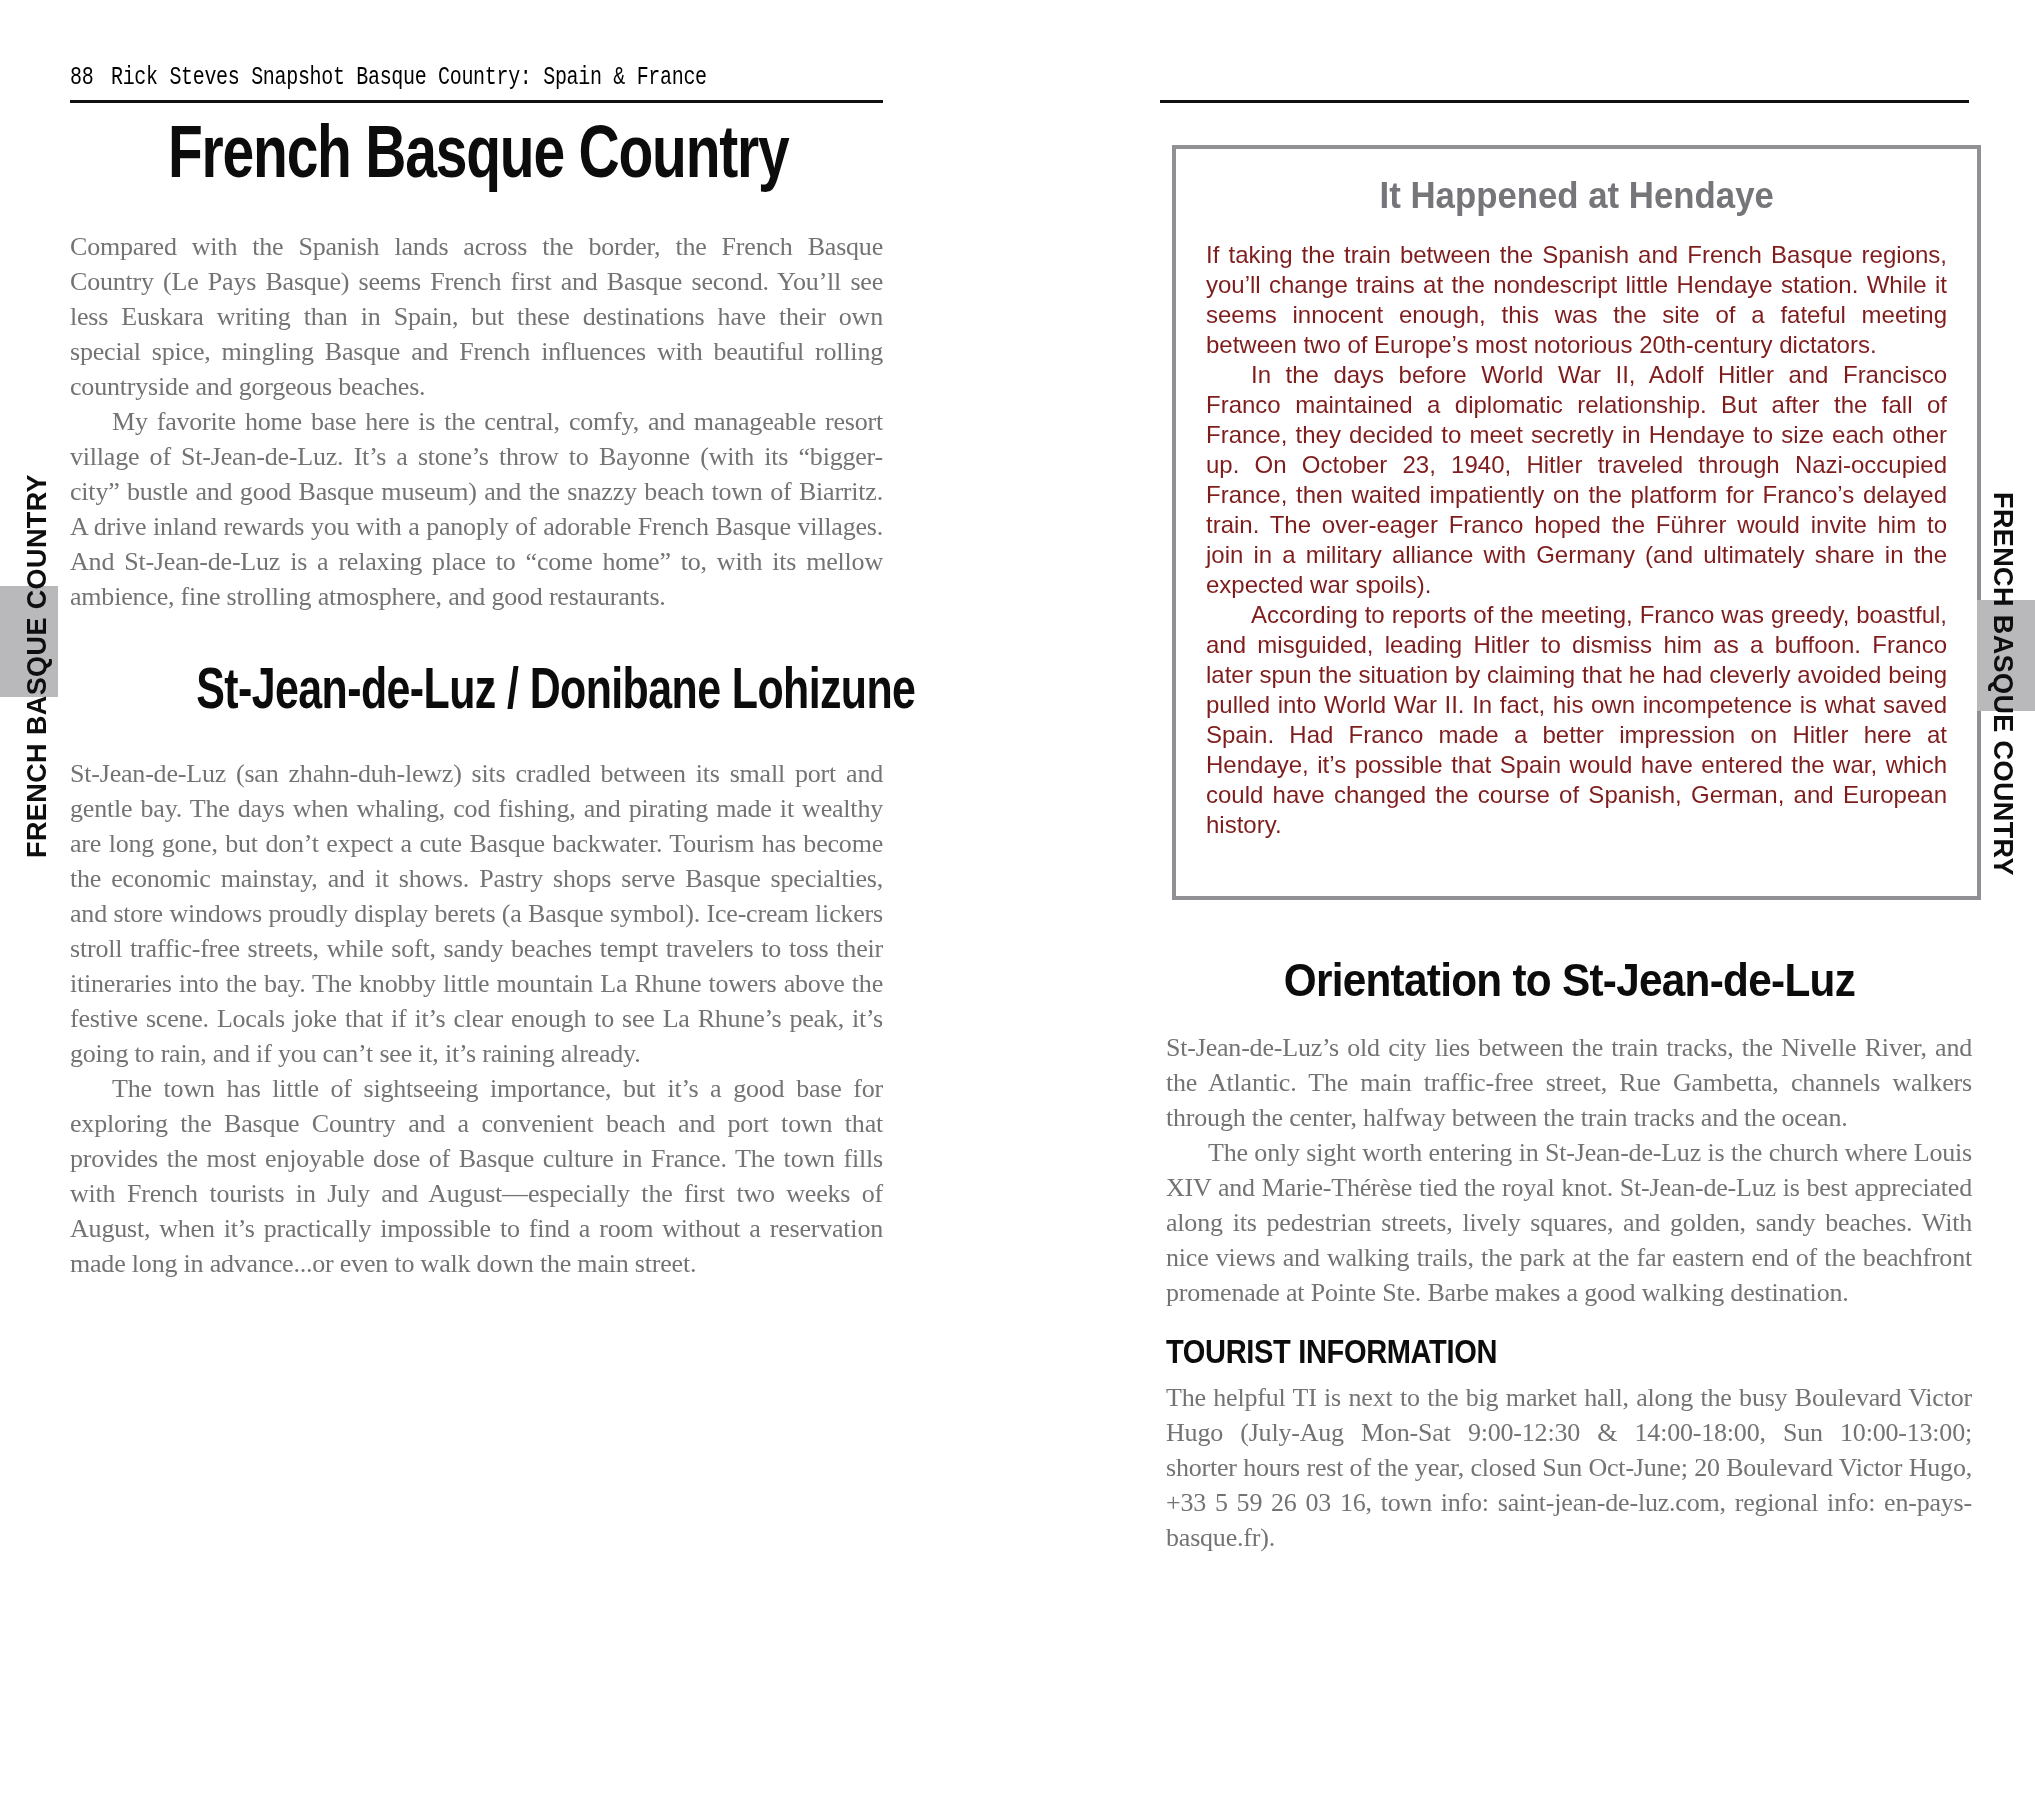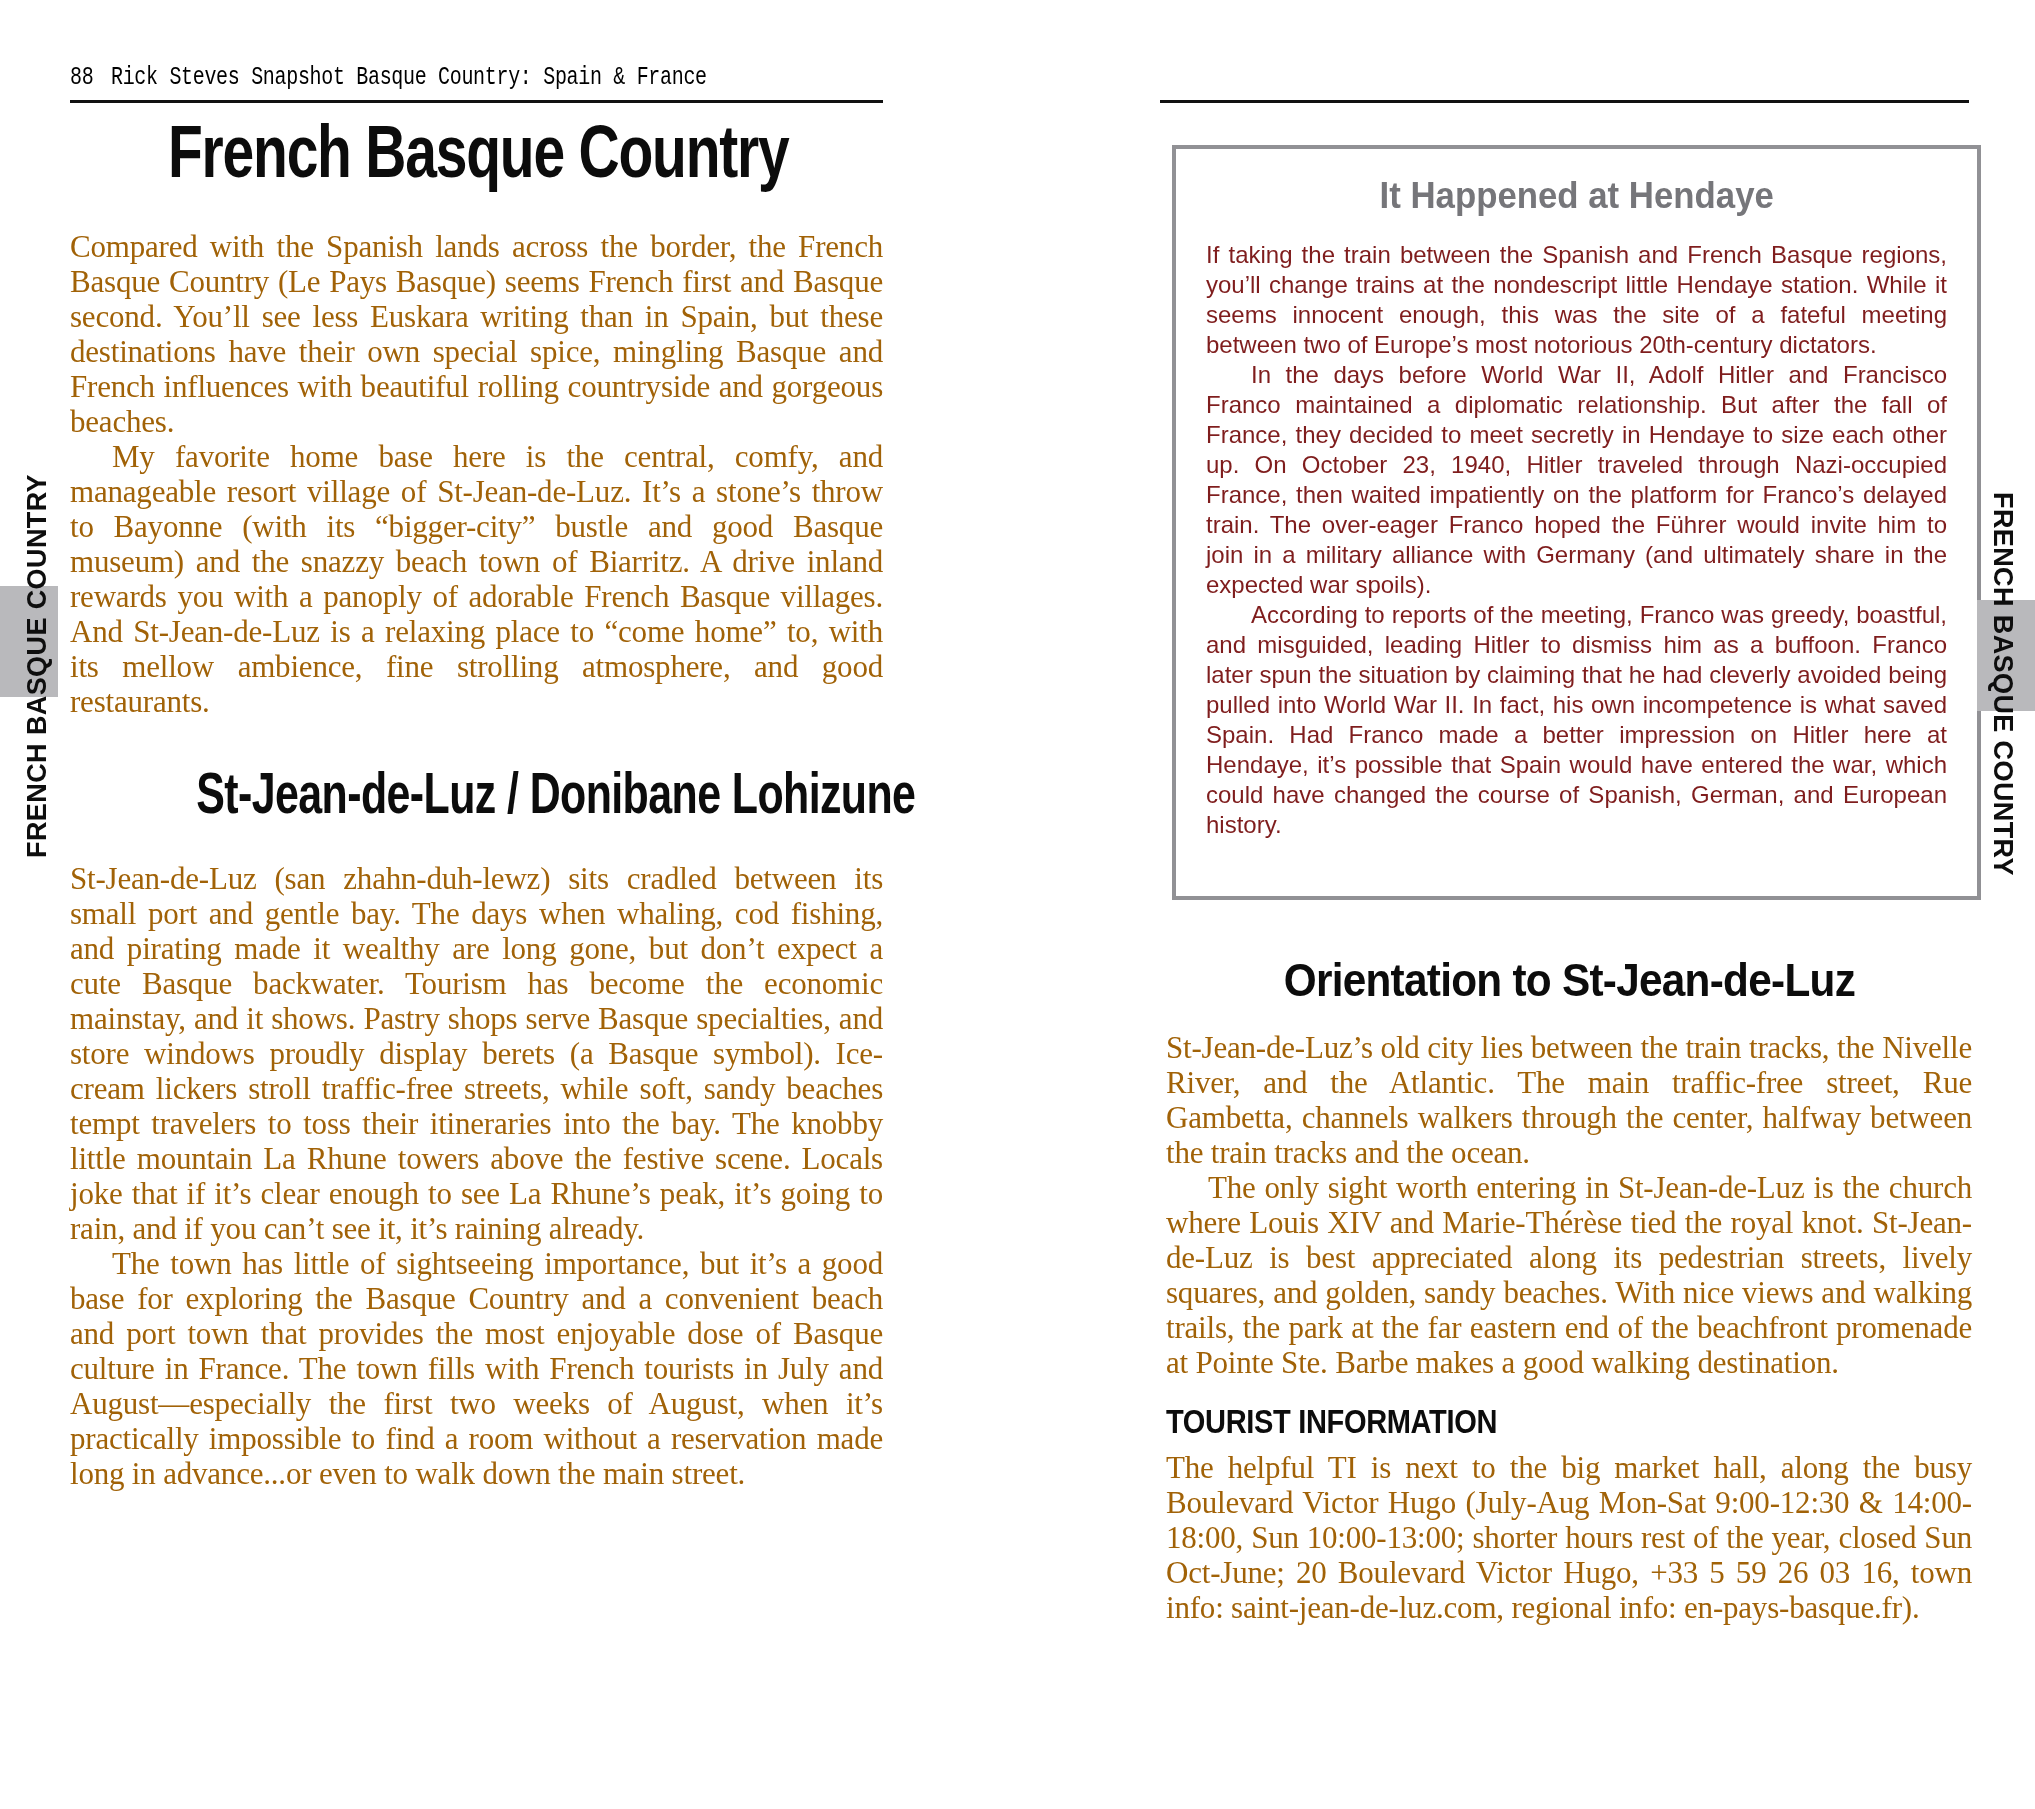--- a/index.html
+++ b/index.html
@@ -27,22 +27,22 @@
   
   .chapter-title { position:absolute; left:70px; top:108px; width:813px; margin:0;
     text-align:center; font-family:"Liberation Sans", sans-serif; font-weight:bold;
     font-size:75px; line-height:86px; color:#0c0c0c; }
   .cond { display:inline-block; white-space:nowrap; }
   .chapter-title .cond { transform:scaleX(0.76); letter-spacing:-1.6px; }
 
   .left-col  { position:absolute; left:70px;  top:229px; width:813px; }
   .right-col { position:absolute; left:1166px; top:953px; width:806px; }
 
-  p.body { margin:0; font-size:31px; line-height:35px; text-align:justify;
-           letter-spacing:-0.2px; color:#a16207; }
+  p.body { margin:0; font-size:26px; line-height:35px; text-align:justify;
+           letter-spacing:-0.2px; color:#737373; }
   p.indent { text-indent:42px; }
 
   .section-title { margin:42px 0 36px; text-align:center;
     font-family:"Liberation Sans", sans-serif; font-weight:bold;
     font-size:58px; line-height:64px; color:#0c0c0c; }
   .section-title .cond { transform:scaleX(0.74); letter-spacing:-0.8px; }
 
   
   .hendaye-box { position:absolute; left:1160px; top:145px; width:809px; height:755px;
     box-sizing:border-box; border:4.7px solid #919195; background:#ffffff;

